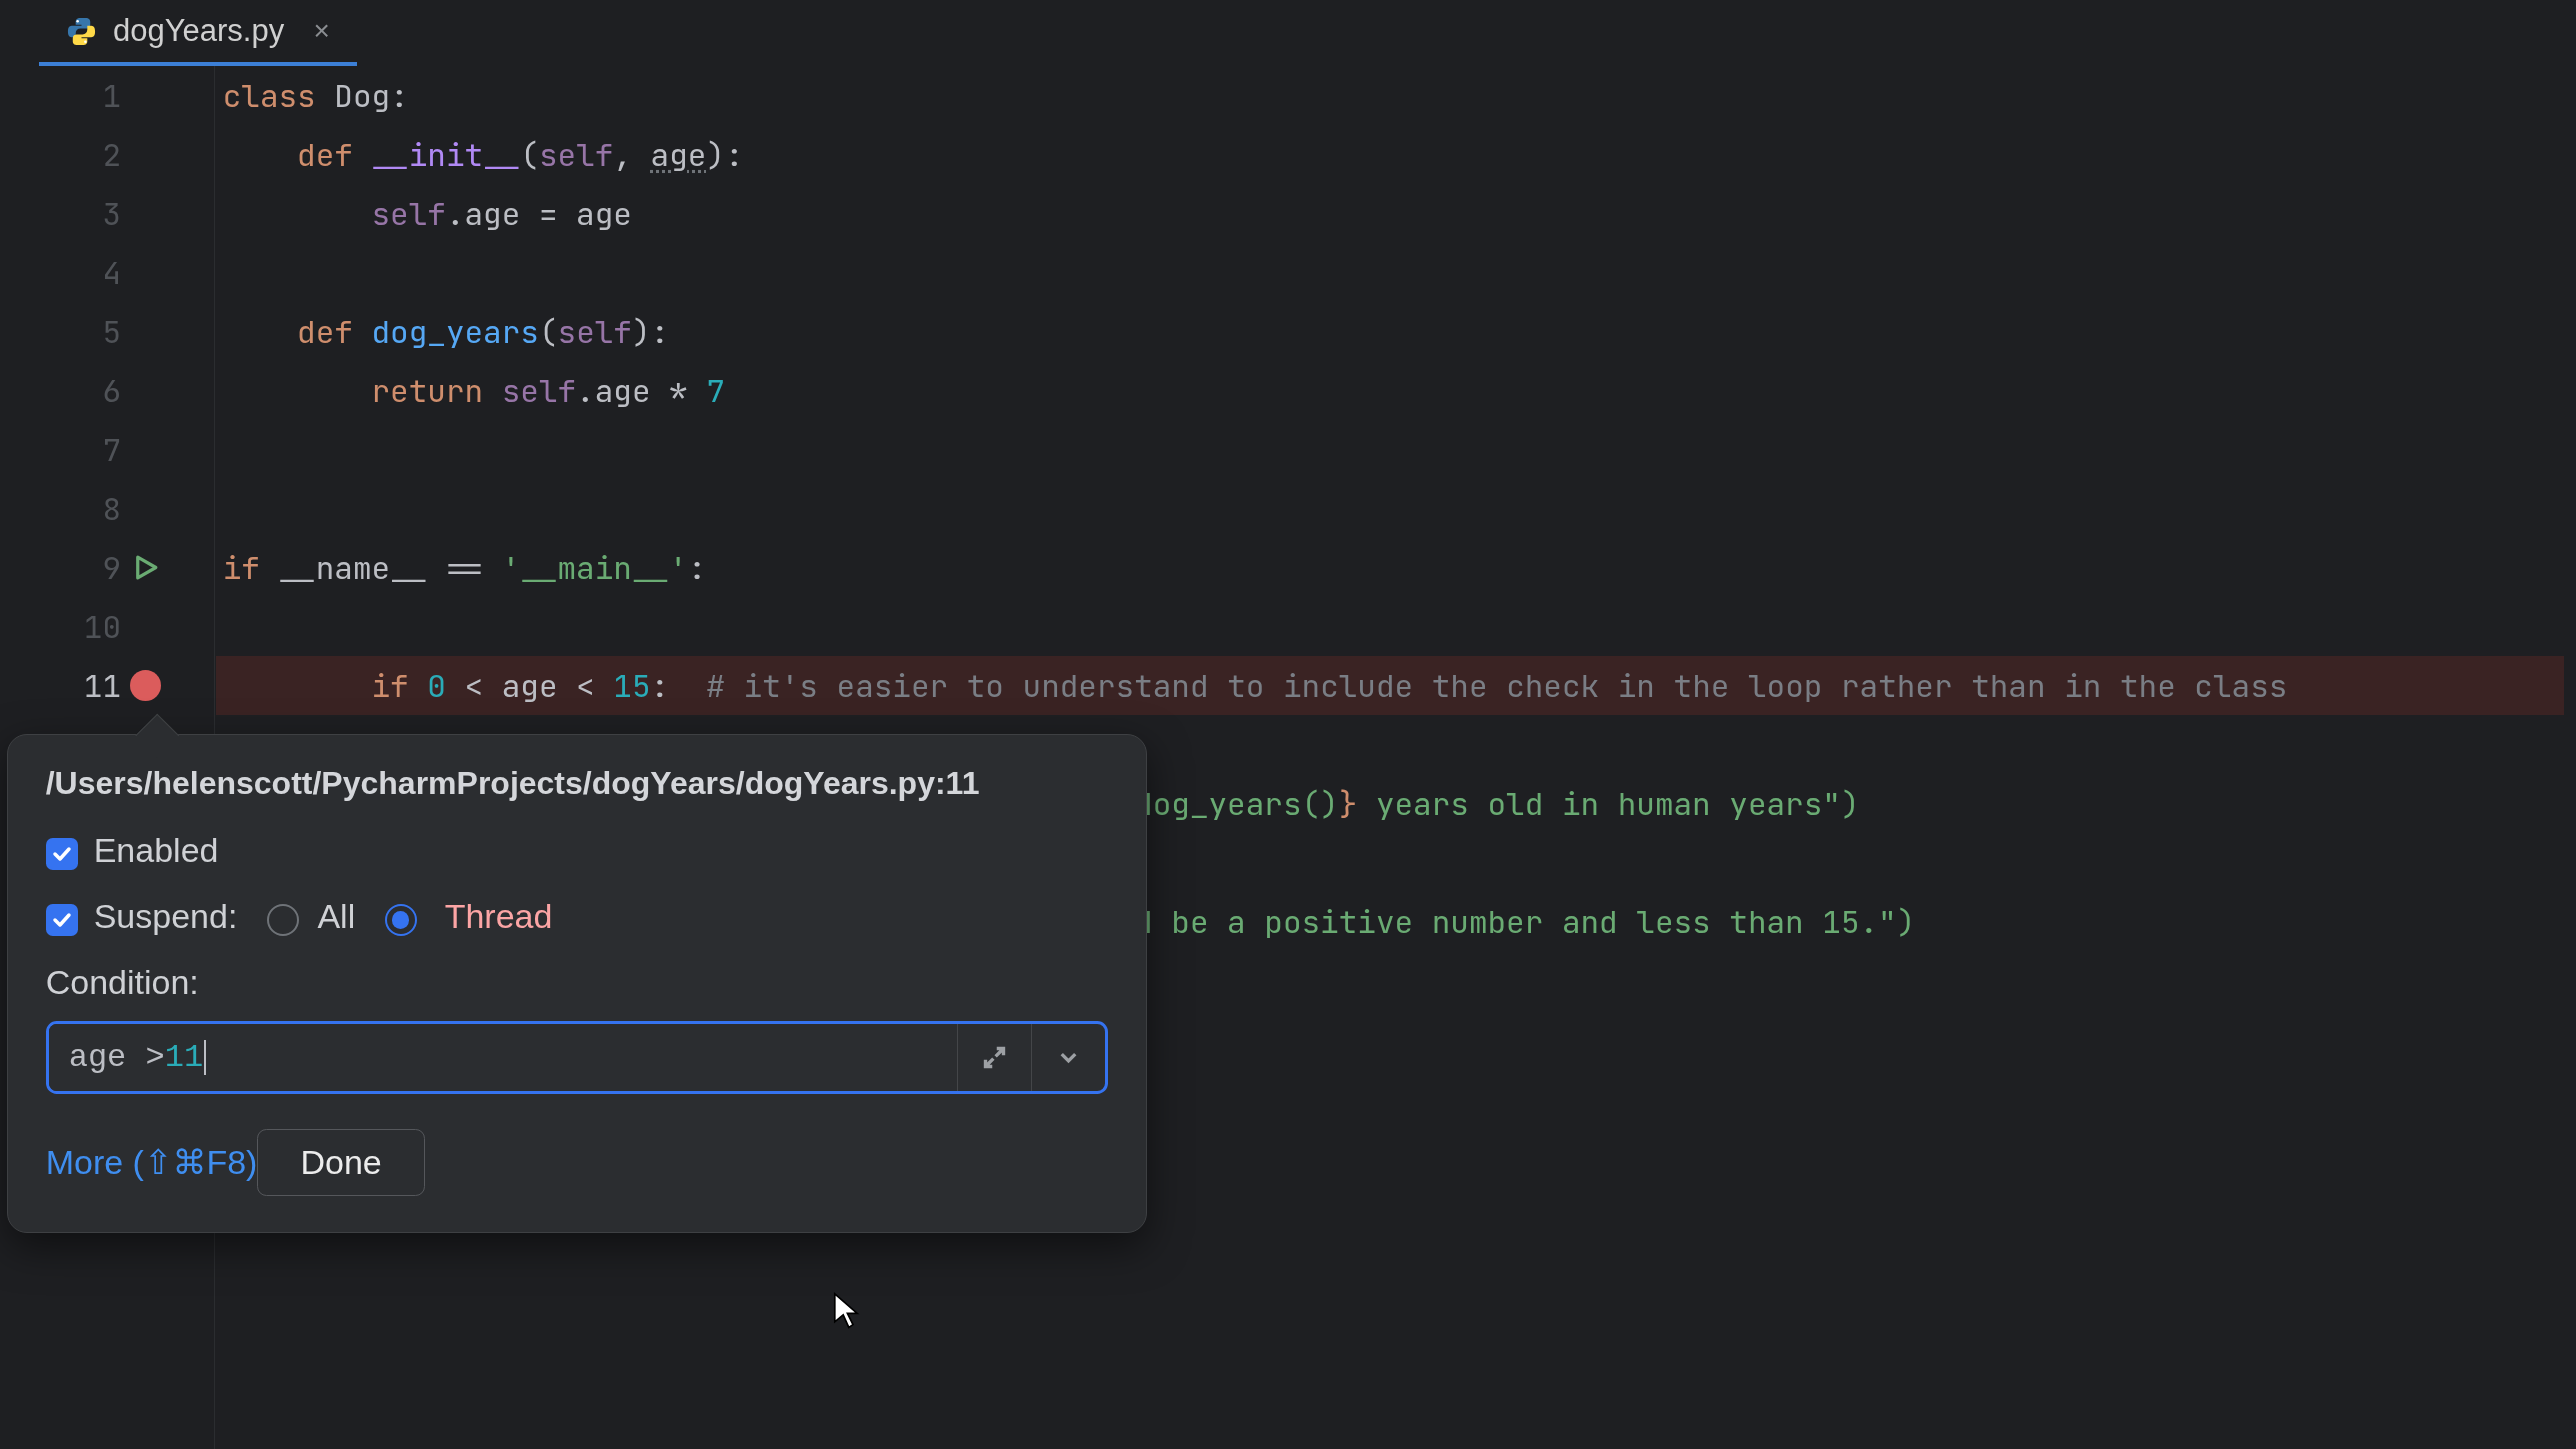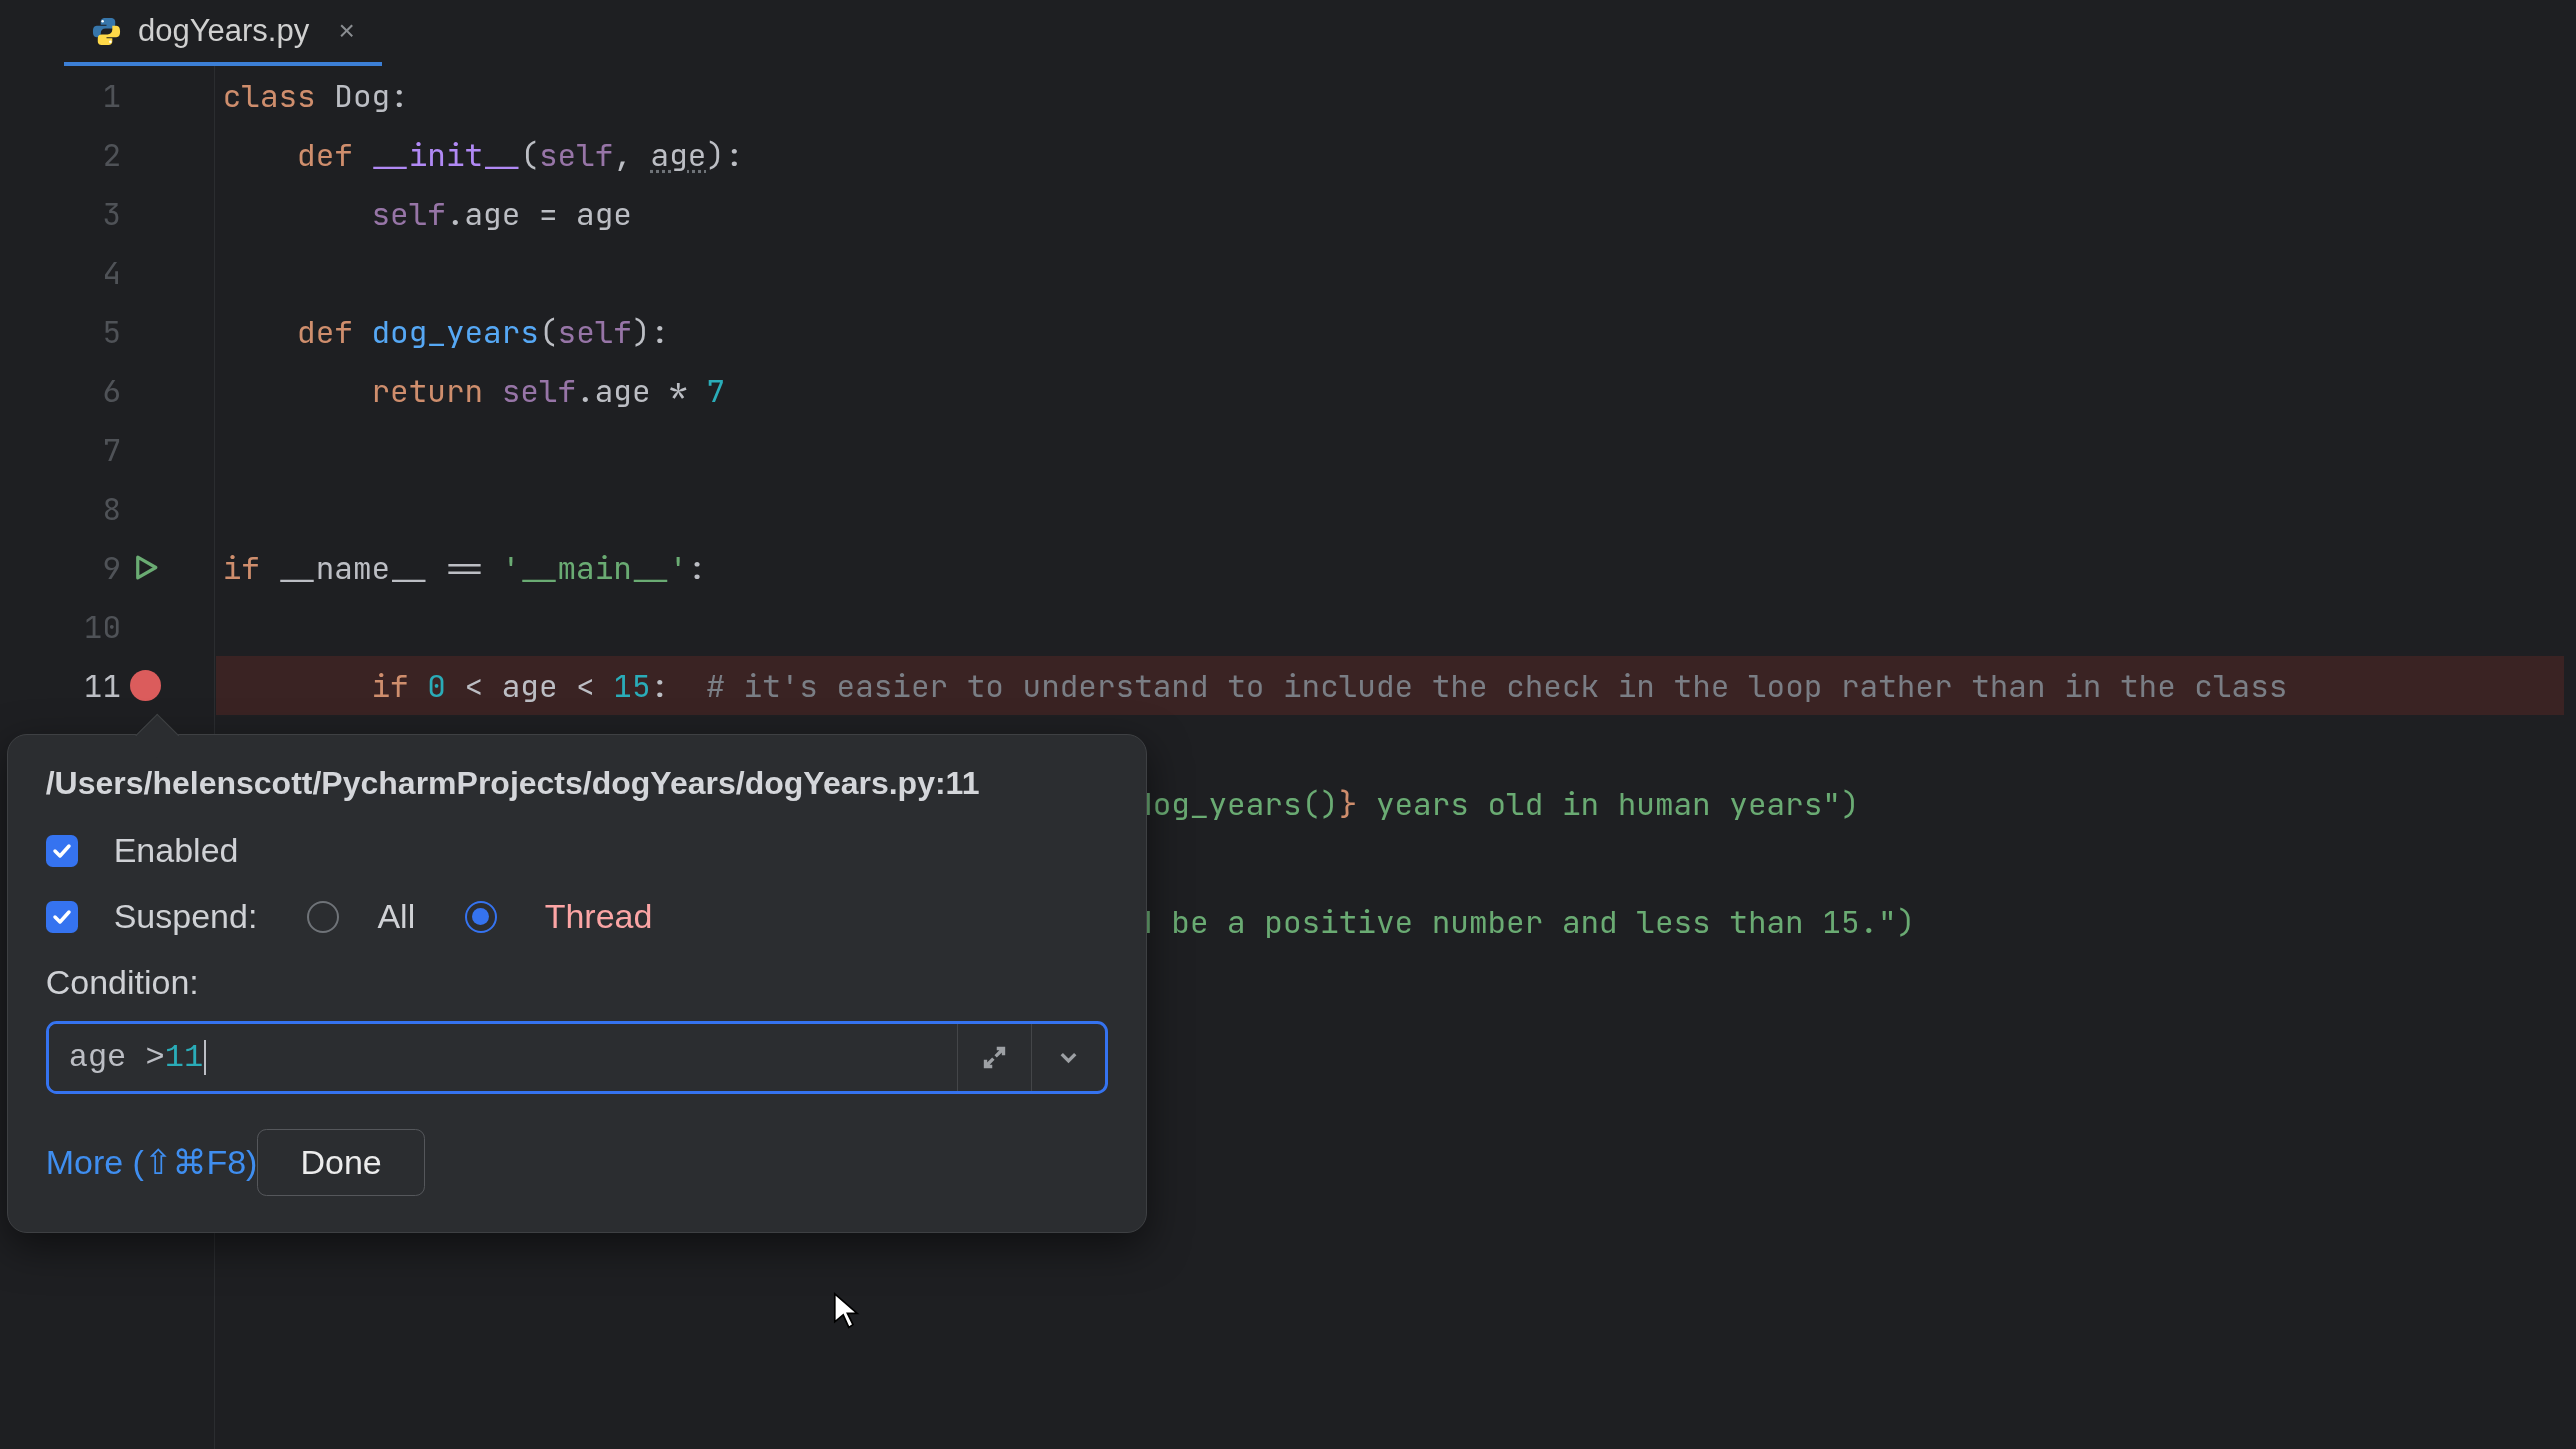--- a/index.html
+++ b/index.html
@@ -5,21 +5,21 @@
   * { margin: 0; padding: 0; box-sizing: border-box; }
   html, body { width: 100%; height: 100%; background: #1e1f22; font-family: "Segoe UI", Arial, sans-serif; overflow: hidden; }
   body { position: relative; }
 
   
   .tab-bar {
     display: flex;
     align-items: center;
     height: 66px;
     background: #1e1f22;
-    padding-left: 64px;
+    padding-left: 39px;
   }
   .tab {
     display: flex;
     align-items: center;
     gap: 16px;
     padding: 0 27px;
     height: 100%;
     border-bottom: 4px solid #3c7fd6;
     color: #d0d0d0;
     font-size: 31px;
@@ -149,22 +149,22 @@
     transform: rotate(45deg);
   }
   .bp-path {
     color: #d4d6da;
     font-size: 32px;
     font-weight: 600;
     margin-bottom: 29.5px;
   }
   .bp-row {
     display: flex;
-    align-items: center;
-    gap: 36px;
+    align-items: flex-end;
+    gap: 16px;
     margin-bottom: 27px;
     font-size: 34px;
   }
   .chk {
     width: 32px; height: 32px;
     background: #3573f0;
     border-radius: 6.7px;
     display: inline-flex;
     align-items: center;
     justify-content: center;

